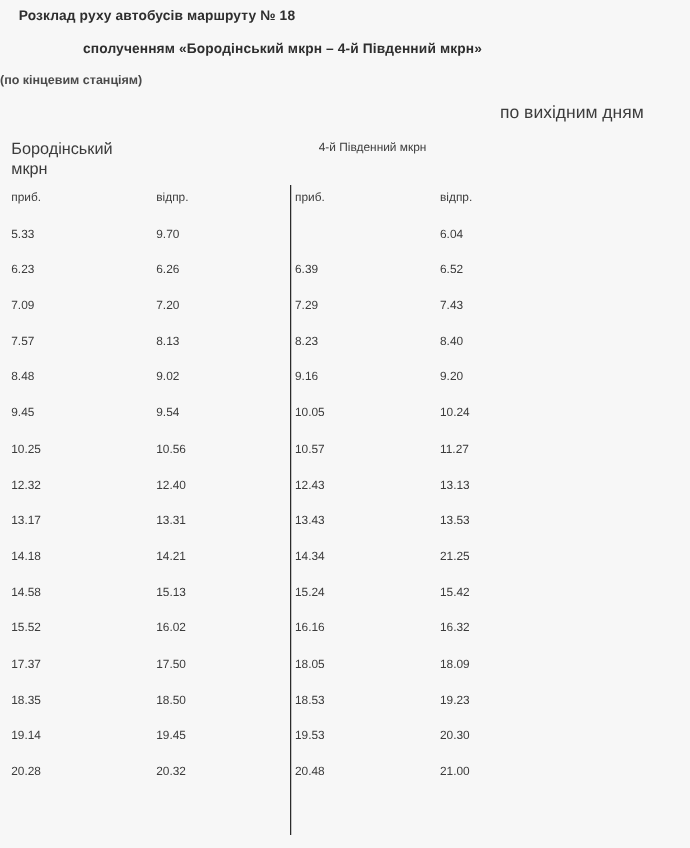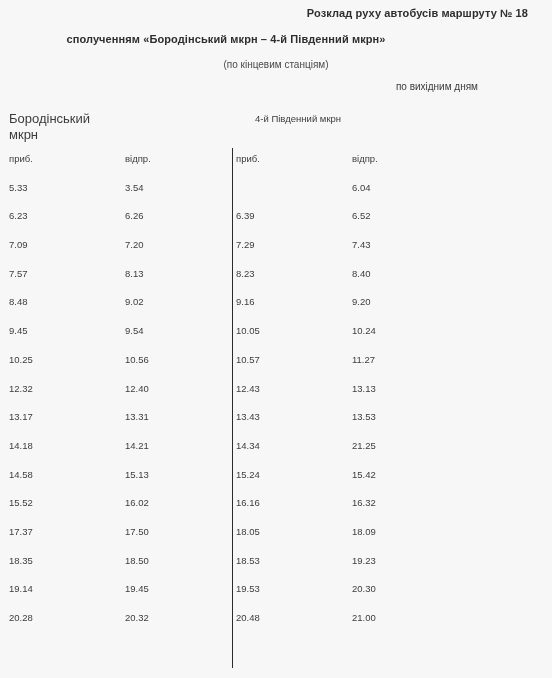--- a/index.html
+++ b/index.html
@@ -20,23 +20,23 @@
   
   .title-block {
     position: absolute;
     left: 0;
     top: 0;
     width: 552px;
   }
   .title-line-1 {
     position: absolute;
     top: 7px;
-    left: 0;
+    left: 15px;
     width: 528px;
-    text-align: right;
+    text-align: left;
     font-size: 11px;
     font-weight: bold;
     letter-spacing: 0.1px;
     color: #2e2e2e;
   }
   .title-line-2 {
     position: absolute;
     top: 33px;
     left: 0;
     width: 452px;
@@ -44,32 +44,32 @@
     font-size: 11px;
     font-weight: bold;
     letter-spacing: 0.1px;
     color: #2e2e2e;
   }
   .subtitle {
     position: absolute;
     top: 59px;
     left: 0;
     width: 552px;
-    text-align: center;
+    text-align: left;
     font-size: 10px;
-    font-weight: normal;
+    font-weight: bold;
     color: #4a4a4a;
   }
   .day-note {
     position: absolute;
     top: 81px;
     left: 0;
-    width: 478px;
+    width: 515px;
     text-align: right;
-    font-size: 10px;
+    font-size: 14px;
     color: #3c3c3c;
   }
 
   
   .station-left {
     position: absolute;
     left: 9px;
     top: 111px;
     width: 110px;
     font-size: 13px;
@@ -144,21 +144,21 @@
 <div class="sched">
   <div class="srow head-row">
     <div class="c c1">приб.</div>
     <div class="c c2">відпр.</div>
     <div class="c c3">приб.</div>
     <div class="c c4">відпр.</div>
   </div>
   <div id="rows-host">
       <div class="srow">
         <div class="c c1">5.33</div>
-        <div class="c c2">3.54</div>
+        <div class="c c2">9.70</div>
         <div class="c c3"></div>
         <div class="c c4">6.04</div>
       </div>
       <div class="srow">
         <div class="c c1">6.23</div>
         <div class="c c2">6.26</div>
         <div class="c c3">6.39</div>
         <div class="c c4">6.52</div>
       </div>
       <div class="srow">

